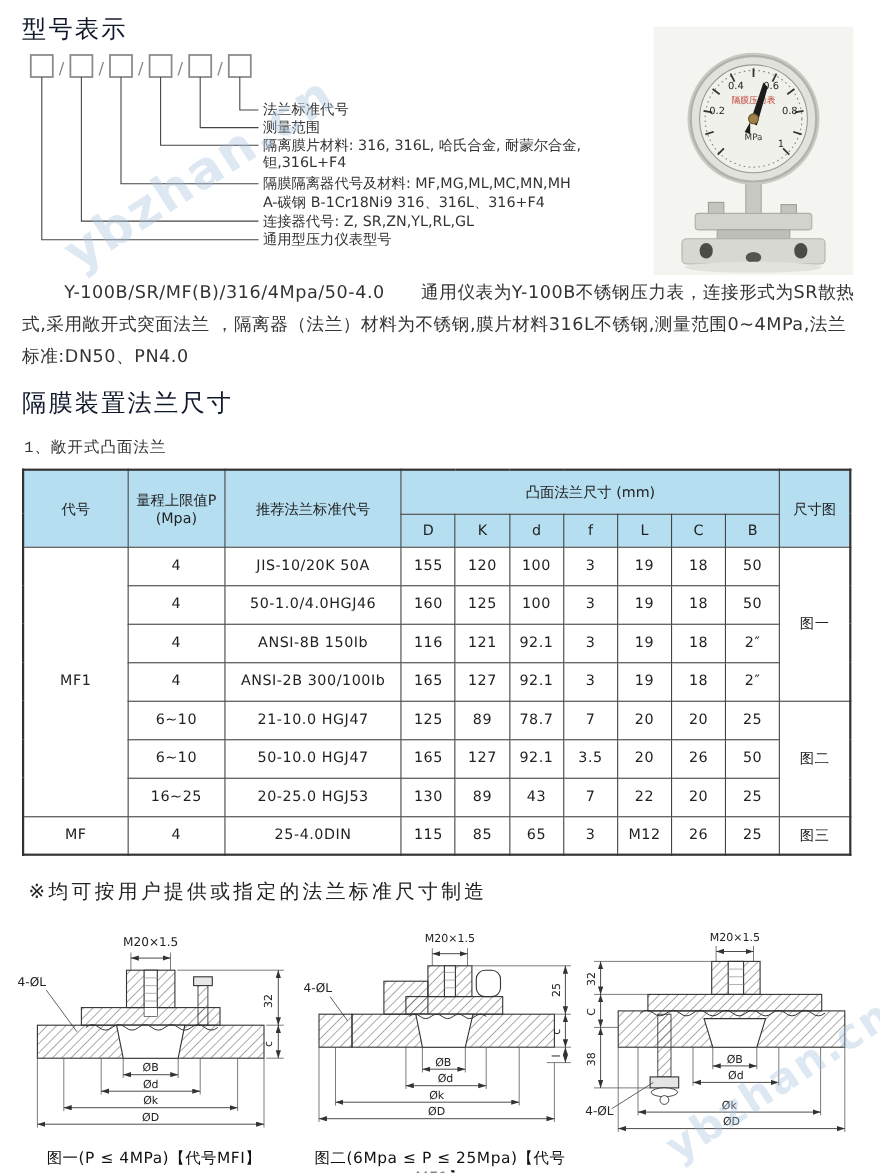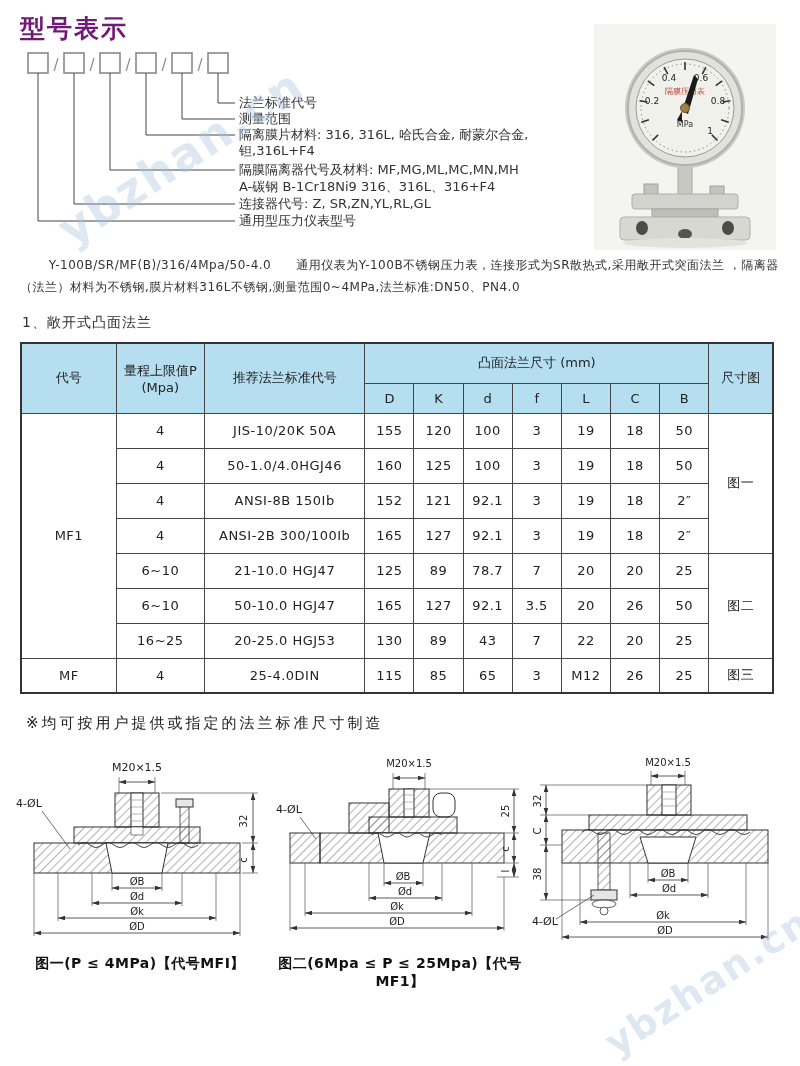--- a/index.html
+++ b/index.html
@@ -4,47 +4,47 @@
 <style>
   * { margin:0; padding:0; box-sizing:border-box; }
   body { background:#fff; font-family:"DejaVu Sans","Liberation Sans",sans-serif; }
   .page { position:relative; width:800px; height:1066px; background:#fff; overflow:hidden; }
 
   .watermark { position:absolute; color:rgba(165,195,222,0.38); font-size:46px; font-weight:bold;
     transform:rotate(-33deg); letter-spacing:2px; pointer-events:none; }
   .wm1 { left:40px; top:130px; }
   .wm2 { left:590px; top:960px; font-size:38px; }
 
-  .sec-title { color:#701a75; font-size:25px; font-weight:bold; letter-spacing:2px; margin:12px 0 2px 20px; }
+  .sec-title { color:#0f172a; font-size:22px; font-weight:normal; letter-spacing:2px; margin:12px 0 2px 20px; }
   .model-svg { display:block; margin-left:20px; }
   .model-svg text.lbl { font-size:13px; fill:#333; }
   .model-svg text.slash { font-size:15px; fill:#8a8a8a; }
 
   .gauge-photo { position:absolute; left:594px; top:24px; }
 
-  .example-text { margin:8px 18px 0 20px; font-size:12px; color:#333; line-height:1.8;
+  .example-text { margin:8px 18px 0 20px; font-size:16px; color:#333; line-height:1.8;
     text-indent:2.4em; letter-spacing:0.5px; }
 
-  .flange-subtitle { margin:16px 0 10px 22px; font-size:14px; color:#333; letter-spacing:1px; }
+  .flange-subtitle { margin:16px 0 10px 22px; font-size:14px; color:#333; letter-spacing:1px;font-family:Liberation Mono, monospace; }
 
   table.flange { border-collapse:collapse; margin-left:20px; width:754px; table-layout:fixed;
     border:2px solid #333; }
   table.flange th, table.flange td { border:1px solid #444; text-align:center; color:#222;
     font-size:13px; font-weight:normal; padding:0; }
   table.flange thead th { background:#b5dff0; }
   table.flange thead tr.r1 th { height:40px; }
   table.flange thead tr.r2 th { height:30px; }
   table.flange tbody td { height:35px; letter-spacing:0.5px; }
 
-  .note { margin:20px 0 0 26px; font-size:15px; color:#222; letter-spacing:3px; }
+  .note { margin:20px 0 0 26px; font-size:18px; color:#222; letter-spacing:3px; }
 
   .figures { display:flex; justify-content:space-between; padding:0 12px; margin-top:22px; }
   .fig { width:256px; text-align:center; }
   .fig svg { display:block; }
-  .fig-caption { font-size:14px; font-weight:700; color:#111; margin-top:4px; letter-spacing:0.5px; }
+  .fig-caption { font-size:14px; font-weight:400; color:#111; margin-top:4px; letter-spacing:0.5px; }
 
   svg text.dimtxt { font-size:10px; fill:#222; }
   svg text.dimtxt2 { font-size:11px; fill:#222; }
 </style>
 </head>
 <body>
 
 <div class="page">
 
   <div class="watermark wm1">ybzhan.cn</div>
@@ -129,20 +129,21 @@
       <rect x="26" y="193" width="130" height="23" rx="4" fill="#d8d8d3" stroke="#b2b2ad"></rect>
       <ellipse cx="48" cy="204" rx="6" ry="7" fill="#4c4c47"></ellipse>
       <ellipse cx="134" cy="204" rx="6" ry="7" fill="#4c4c47"></ellipse>
       <ellipse cx="91" cy="210" rx="7" ry="5" fill="#55554f"></ellipse>
       <ellipse cx="91" cy="219" rx="62" ry="5" fill="#e3e3de"></ellipse>
     </g>
   </svg>
 
   <p class="example-text">Y-100B/SR/MF(B)/316/4Mpa/50-4.0　　通用仪表为Y-100B不锈钢压力表，连接形式为SR散热式,采用敞开式突面法兰 ，隔离器（法兰）材料为不锈钢,膜片材料316L不锈钢,测量范围0~4MPa,法兰标准:DN50、PN4.0</p>
 
+  <div class="sec-title" style="margin-top:14px">隔膜装置法兰尺寸</div>
   <div class="flange-subtitle">1、敞开式凸面法兰</div>
 
   <table class="flange">
     <colgroup>
       <col style="width:95px">
         <col style="width:88px">
         <col style="width:160px">
       <col style="width:49px">
         <col style="width:49px">
         <col style="width:49px">
@@ -194,21 +195,21 @@
         <td>125</td>
         <td>100</td>
         <td>3</td>
         <td>19</td>
         <td>18</td>
         <td>50</td>
       </tr>
       <tr>
         <td>4</td>
         <td>ANSI-8B 150Ib</td>
-        <td>152</td>
+        <td>116</td>
         <td>121</td>
         <td>92.1</td>
         <td>3</td>
         <td>19</td>
         <td>18</td>
         <td>2″</td>
       </tr>
       <tr>
         <td>4</td>
         <td>ANSI-2B 300/100Ib</td>

